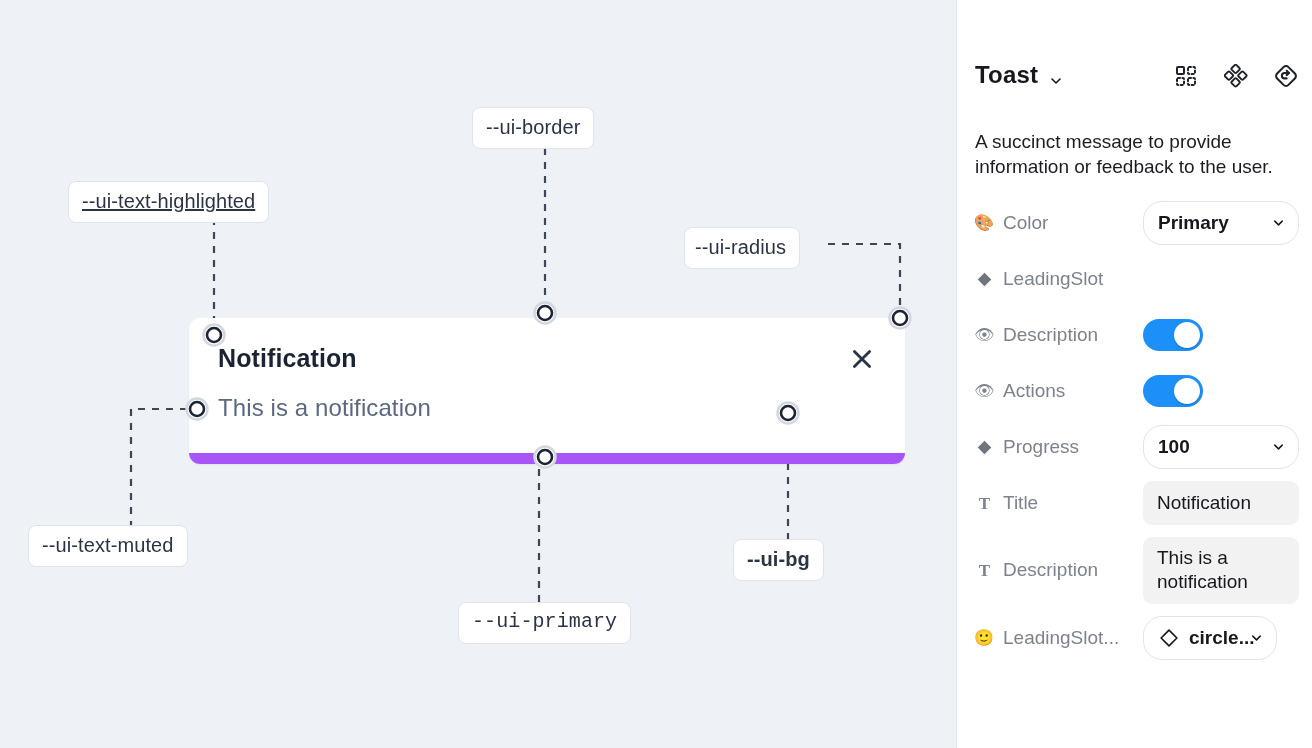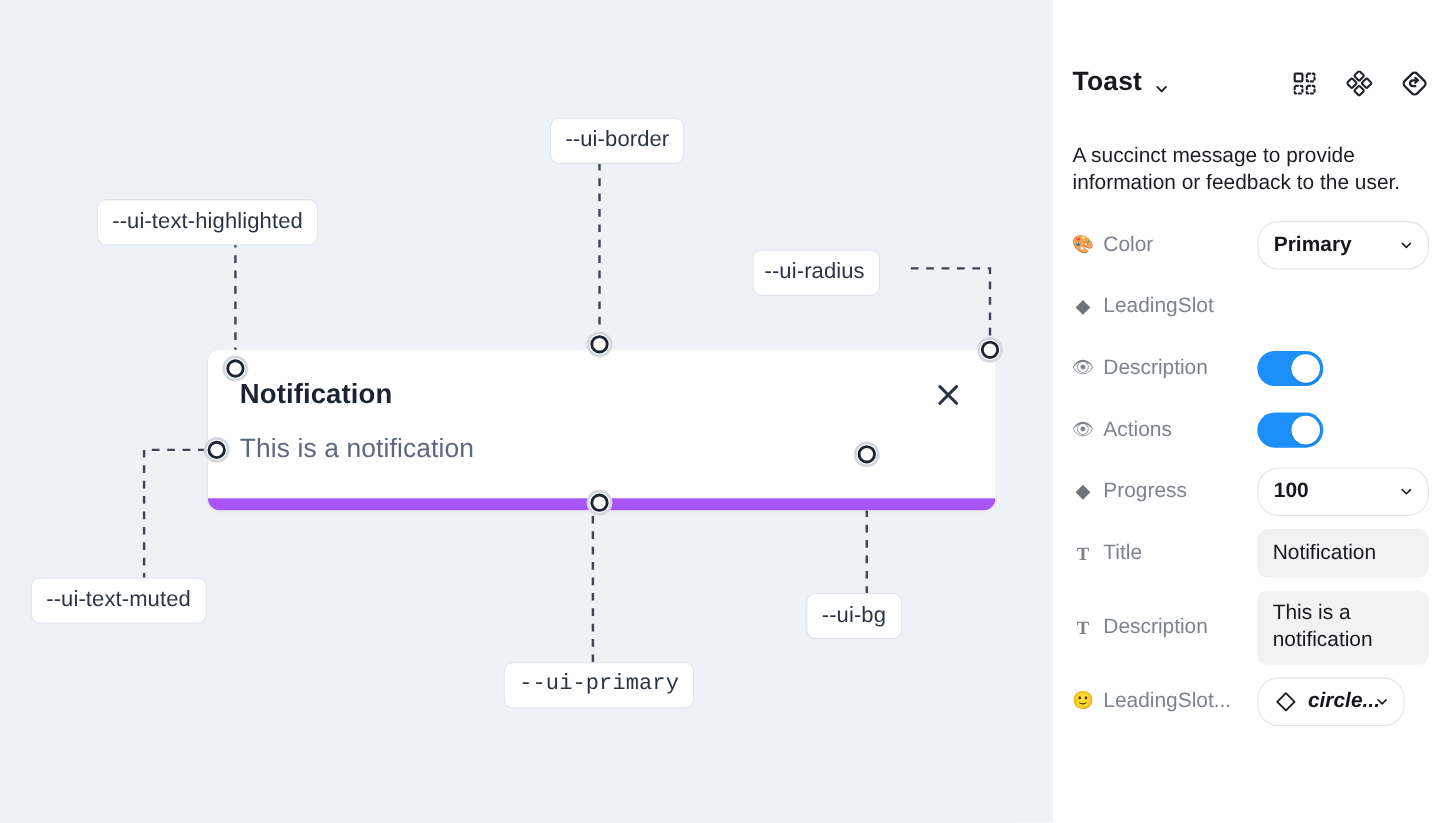--- a/index.html
+++ b/index.html
@@ -182,26 +182,26 @@
         <circle cx="900" cy="318" r="7" fill="#ffffff" stroke="#1c2333" stroke-width="2.6"></circle>
         <circle cx="197" cy="409" r="10.5" fill="#ffffff" stroke="#d3d8e0" stroke-width="2.5"></circle>
         <circle cx="197" cy="409" r="7" fill="#ffffff" stroke="#1c2333" stroke-width="2.6"></circle>
         <circle cx="545" cy="457" r="10.5" fill="#ffffff" stroke="#d3d8e0" stroke-width="2.5"></circle>
         <circle cx="545" cy="457" r="7" fill="#ffffff" stroke="#1c2333" stroke-width="2.6"></circle>
         <circle cx="788" cy="413" r="10.5" fill="#ffffff" stroke="#d3d8e0" stroke-width="2.5"></circle>
         <circle cx="788" cy="413" r="7" fill="#ffffff" stroke="#1c2333" stroke-width="2.6"></circle>
       </g>
     </svg>
 
-    <div class="pill" style="left:88px;  top:181px;">--ui-text-highlighted</div>
-    <div class="pill" style="left:500px; top:107px;">--ui-border</div>
+    <div class="pill" style="left:68px;  top:181px;text-decoration:underline;">--ui-text-highlighted</div>
+    <div class="pill" style="left:472px; top:107px;">--ui-border</div>
     <div class="pill" style="left:684px; top:227px;padding-left:10px;">--ui-radius</div>
     <div class="pill" style="left:28px;  top:525px;">--ui-text-muted</div>
     <div class="pill" style="left:458px; top:602px;font-family:Liberation Mono, monospace;">--ui-primary</div>
-    <div class="pill" style="left:733px; top:539px;">--ui-bg</div>
+    <div class="pill" style="left:733px; top:539px;font-weight:bold;">--ui-bg</div>
   </div>
 
   <div class="panel">
 
     <div class="panel-head">
       <span class="panel-title">Toast</span>
       <span class="chev-sm">
         <svg width="16" height="16" viewBox="0 0 24 24" fill="none" stroke="#16181d" stroke-width="2.4" stroke-linecap="round" stroke-linejoin="round">
             <path d="M6 9l6 6 6-6"></path>
           </svg>
@@ -331,21 +331,21 @@
           <div class="textfield two">This is a notification</div>
         </div>
       </div>
 
       <div class="prop-row">
         <div class="prop-label">
           <span class="prop-ico">🙂</span>
           <span>LeadingSlot...</span>
         </div>
         <div class="prop-ctl">
-          <div class="select" style="width:134px;font-style:italic;">
+          <div class="select" style="width:134px;">
             <span class="dia">
               <svg width="22" height="22" viewBox="0 0 24 24" fill="none" stroke="#16181d" stroke-width="1.8" stroke-linejoin="round">
                   <path d="M12 3.4 20.6 12 12 20.6 3.4 12z"></path>
                 </svg>
             </span>
             <span class="val">circle...</span>
             <span class="chev">
               <svg width="15" height="15" viewBox="0 0 24 24" fill="none" stroke="#16181d" stroke-width="2.3" stroke-linecap="round" stroke-linejoin="round">
                   <path d="M6 9l6 6 6-6"></path>
                 </svg>

